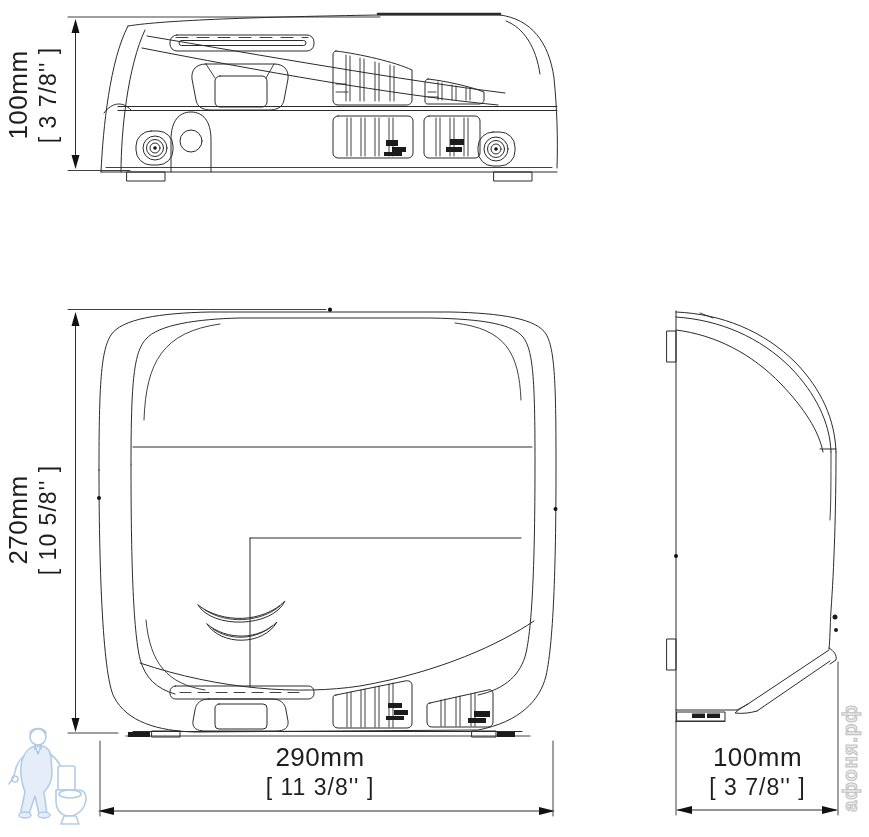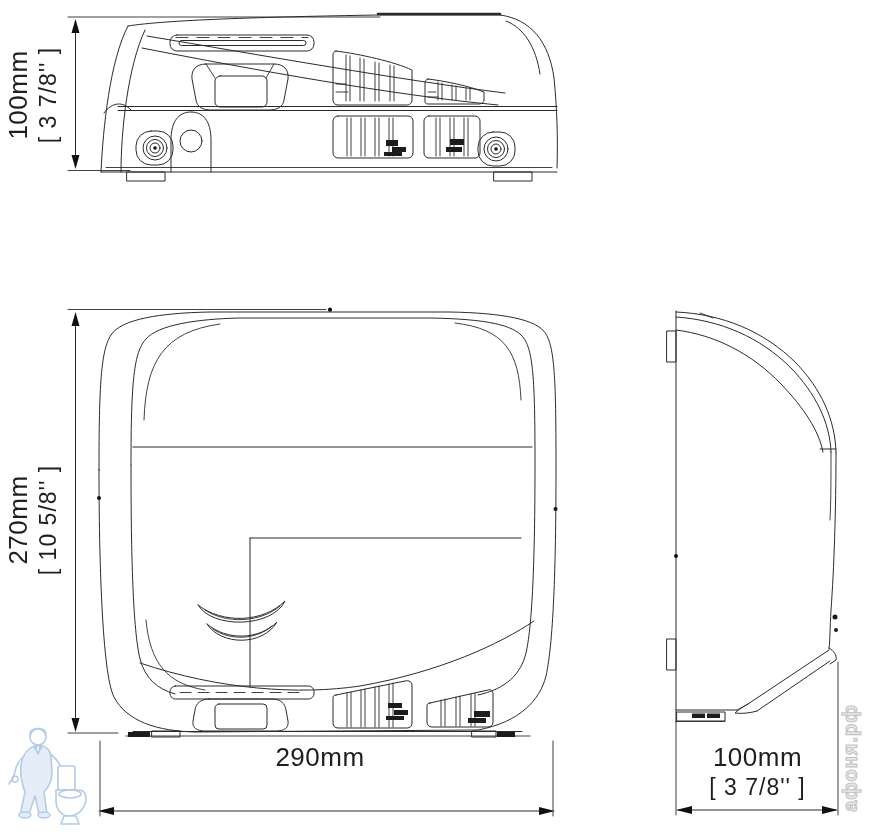--- a/index.html
+++ b/index.html
@@ -215,20 +215,21 @@
     <div class="in">[ 3 7/8'' ]</div>
   </div>
 
   <div class="dimlabel vlabel" style="left:-62px;top:490px;width:190px;height:60px;">
     <div class="mm">270mm</div>
     <div class="in">[ 10 5/8'' ]</div>
   </div>
 
   <div class="dimlabel hlabel" style="left:195px;top:742px;width:250px;height:60px;">
     <div class="mm">290mm</div>
+    <div class="in">[ 11 3/8'' ]</div>
   </div>
 
   <div class="dimlabel hlabel" style="left:665px;top:742px;width:185px;height:60px;">
     <div class="mm">100mm</div>
     <div class="in">[ 3 7/8'' ]</div>
   </div>
 
   <svg class="mascot" viewBox="0 0 84 112">
     <path class="fill-suit" d="M22,9 C24,3 36,3 38,9 L36,13 L24,13 Z"></path>
     <circle class="fill-white" cx="30" cy="13" r="8"></circle>

